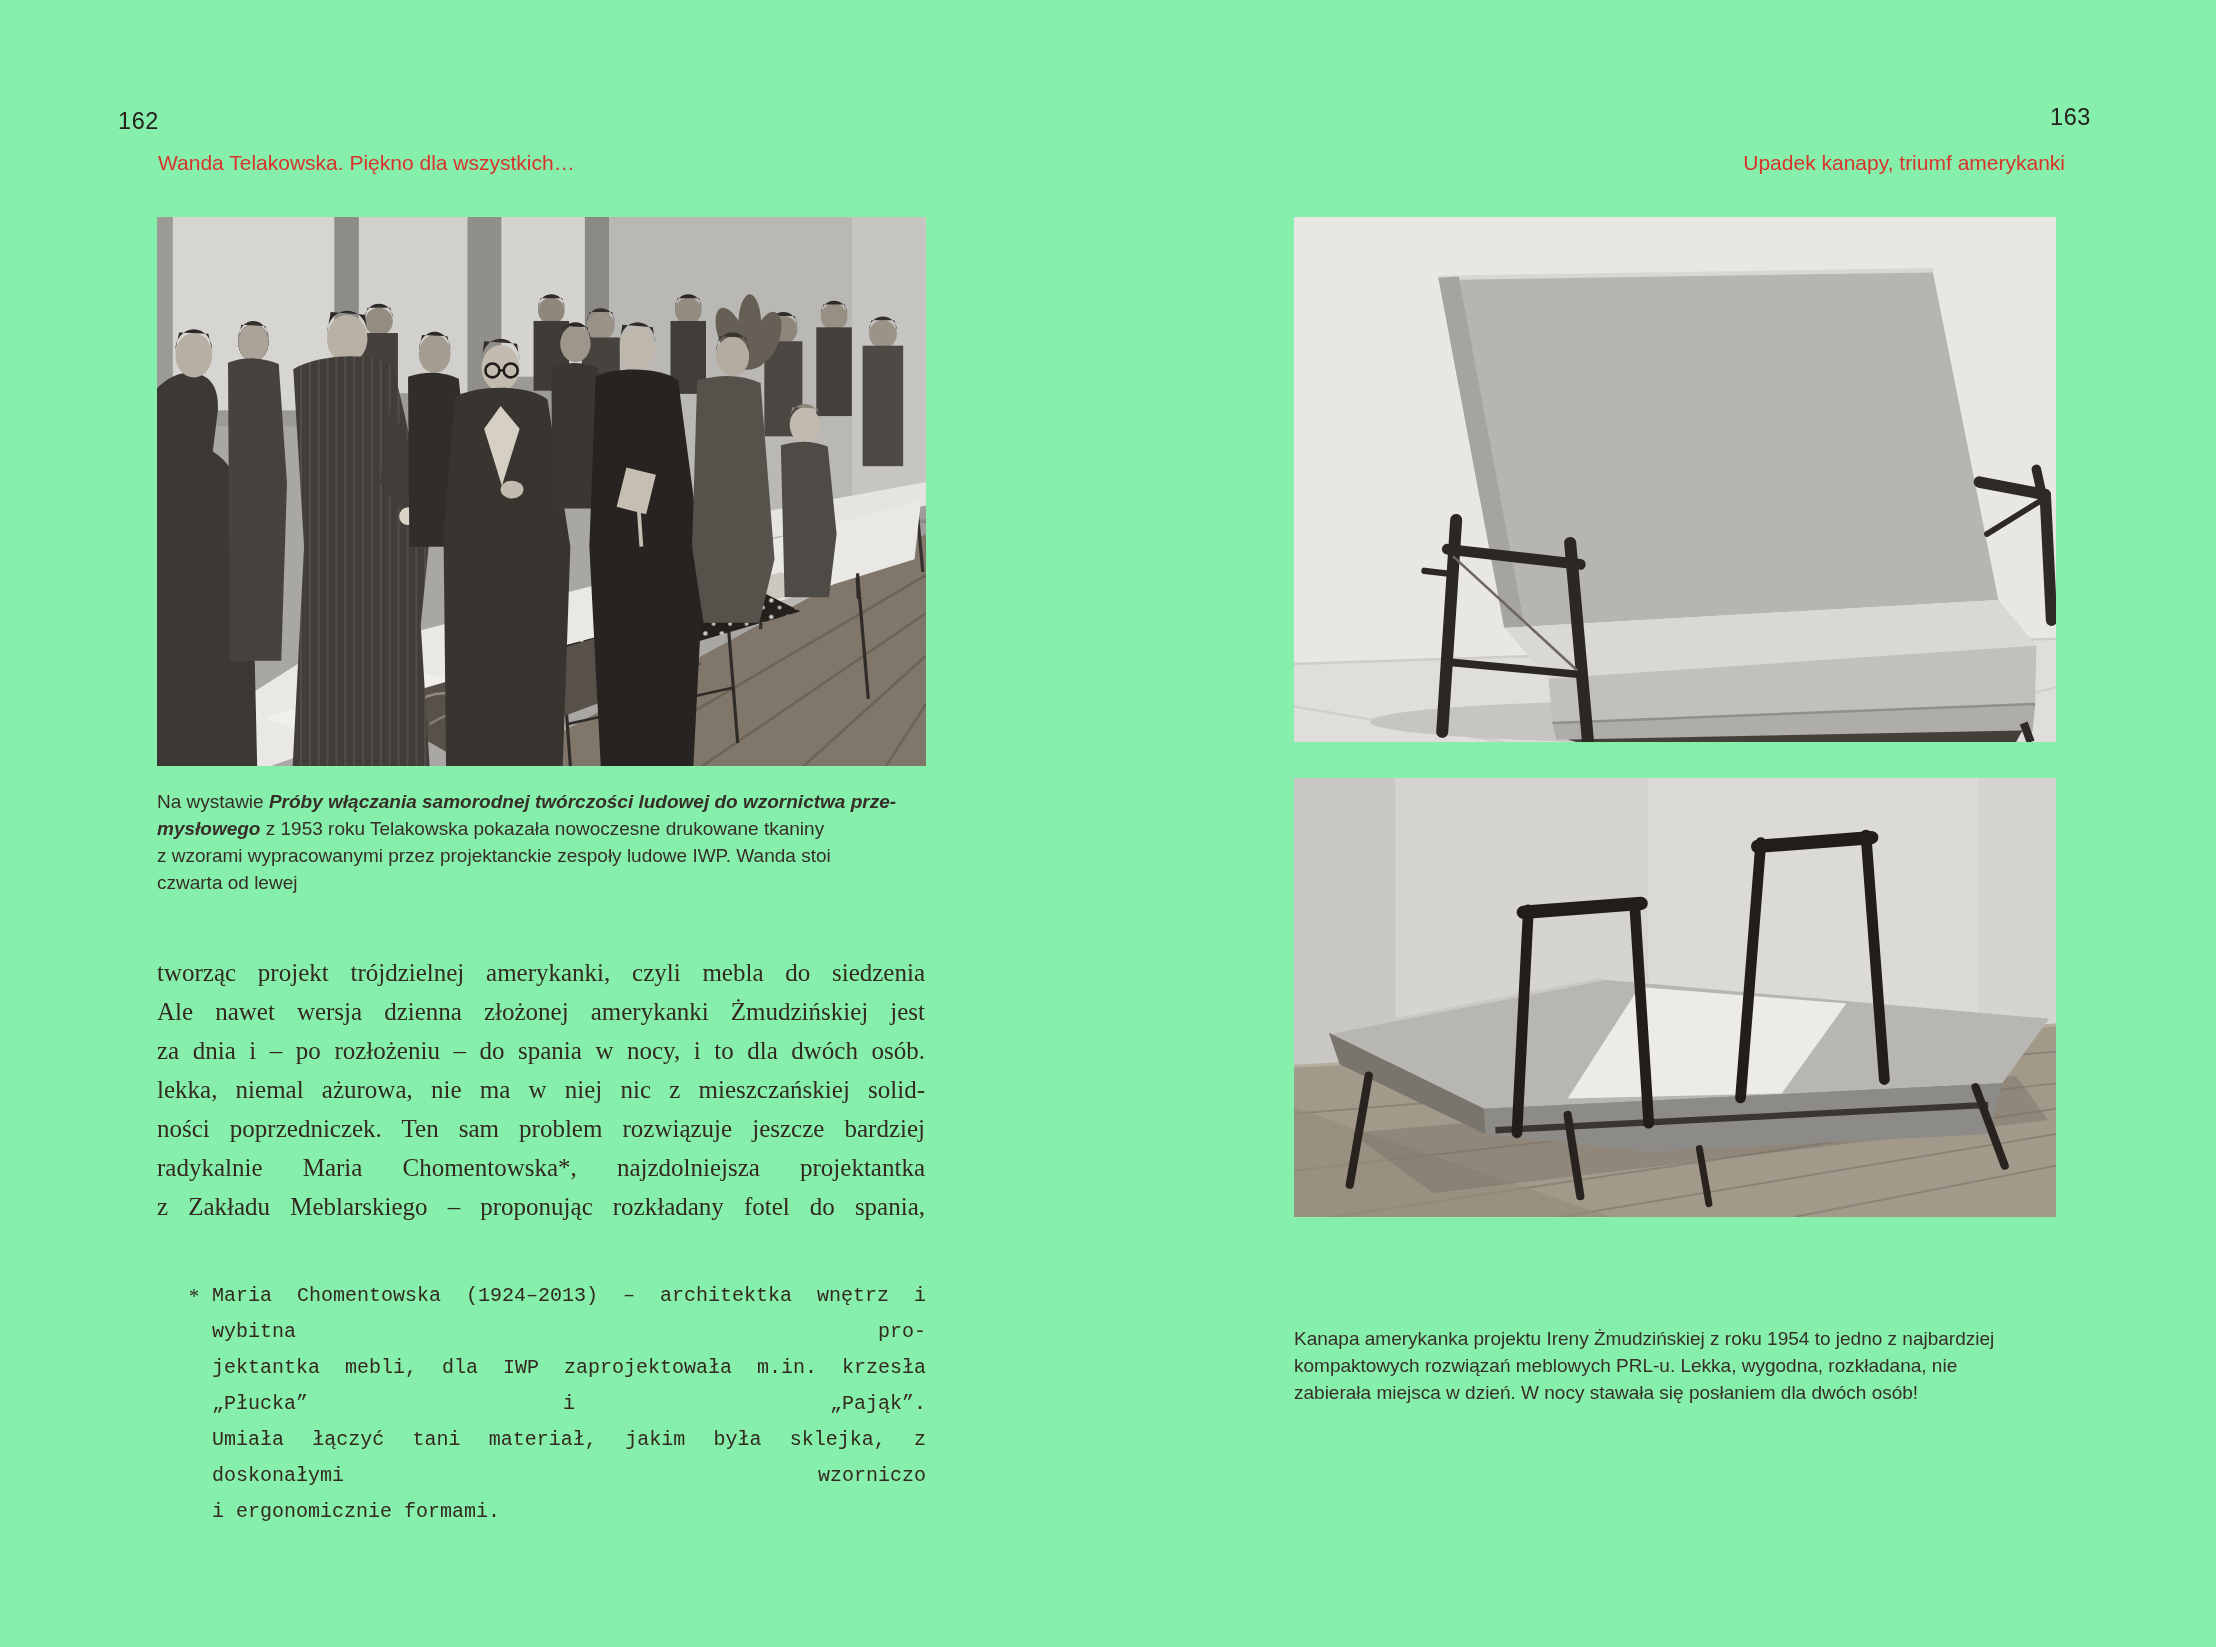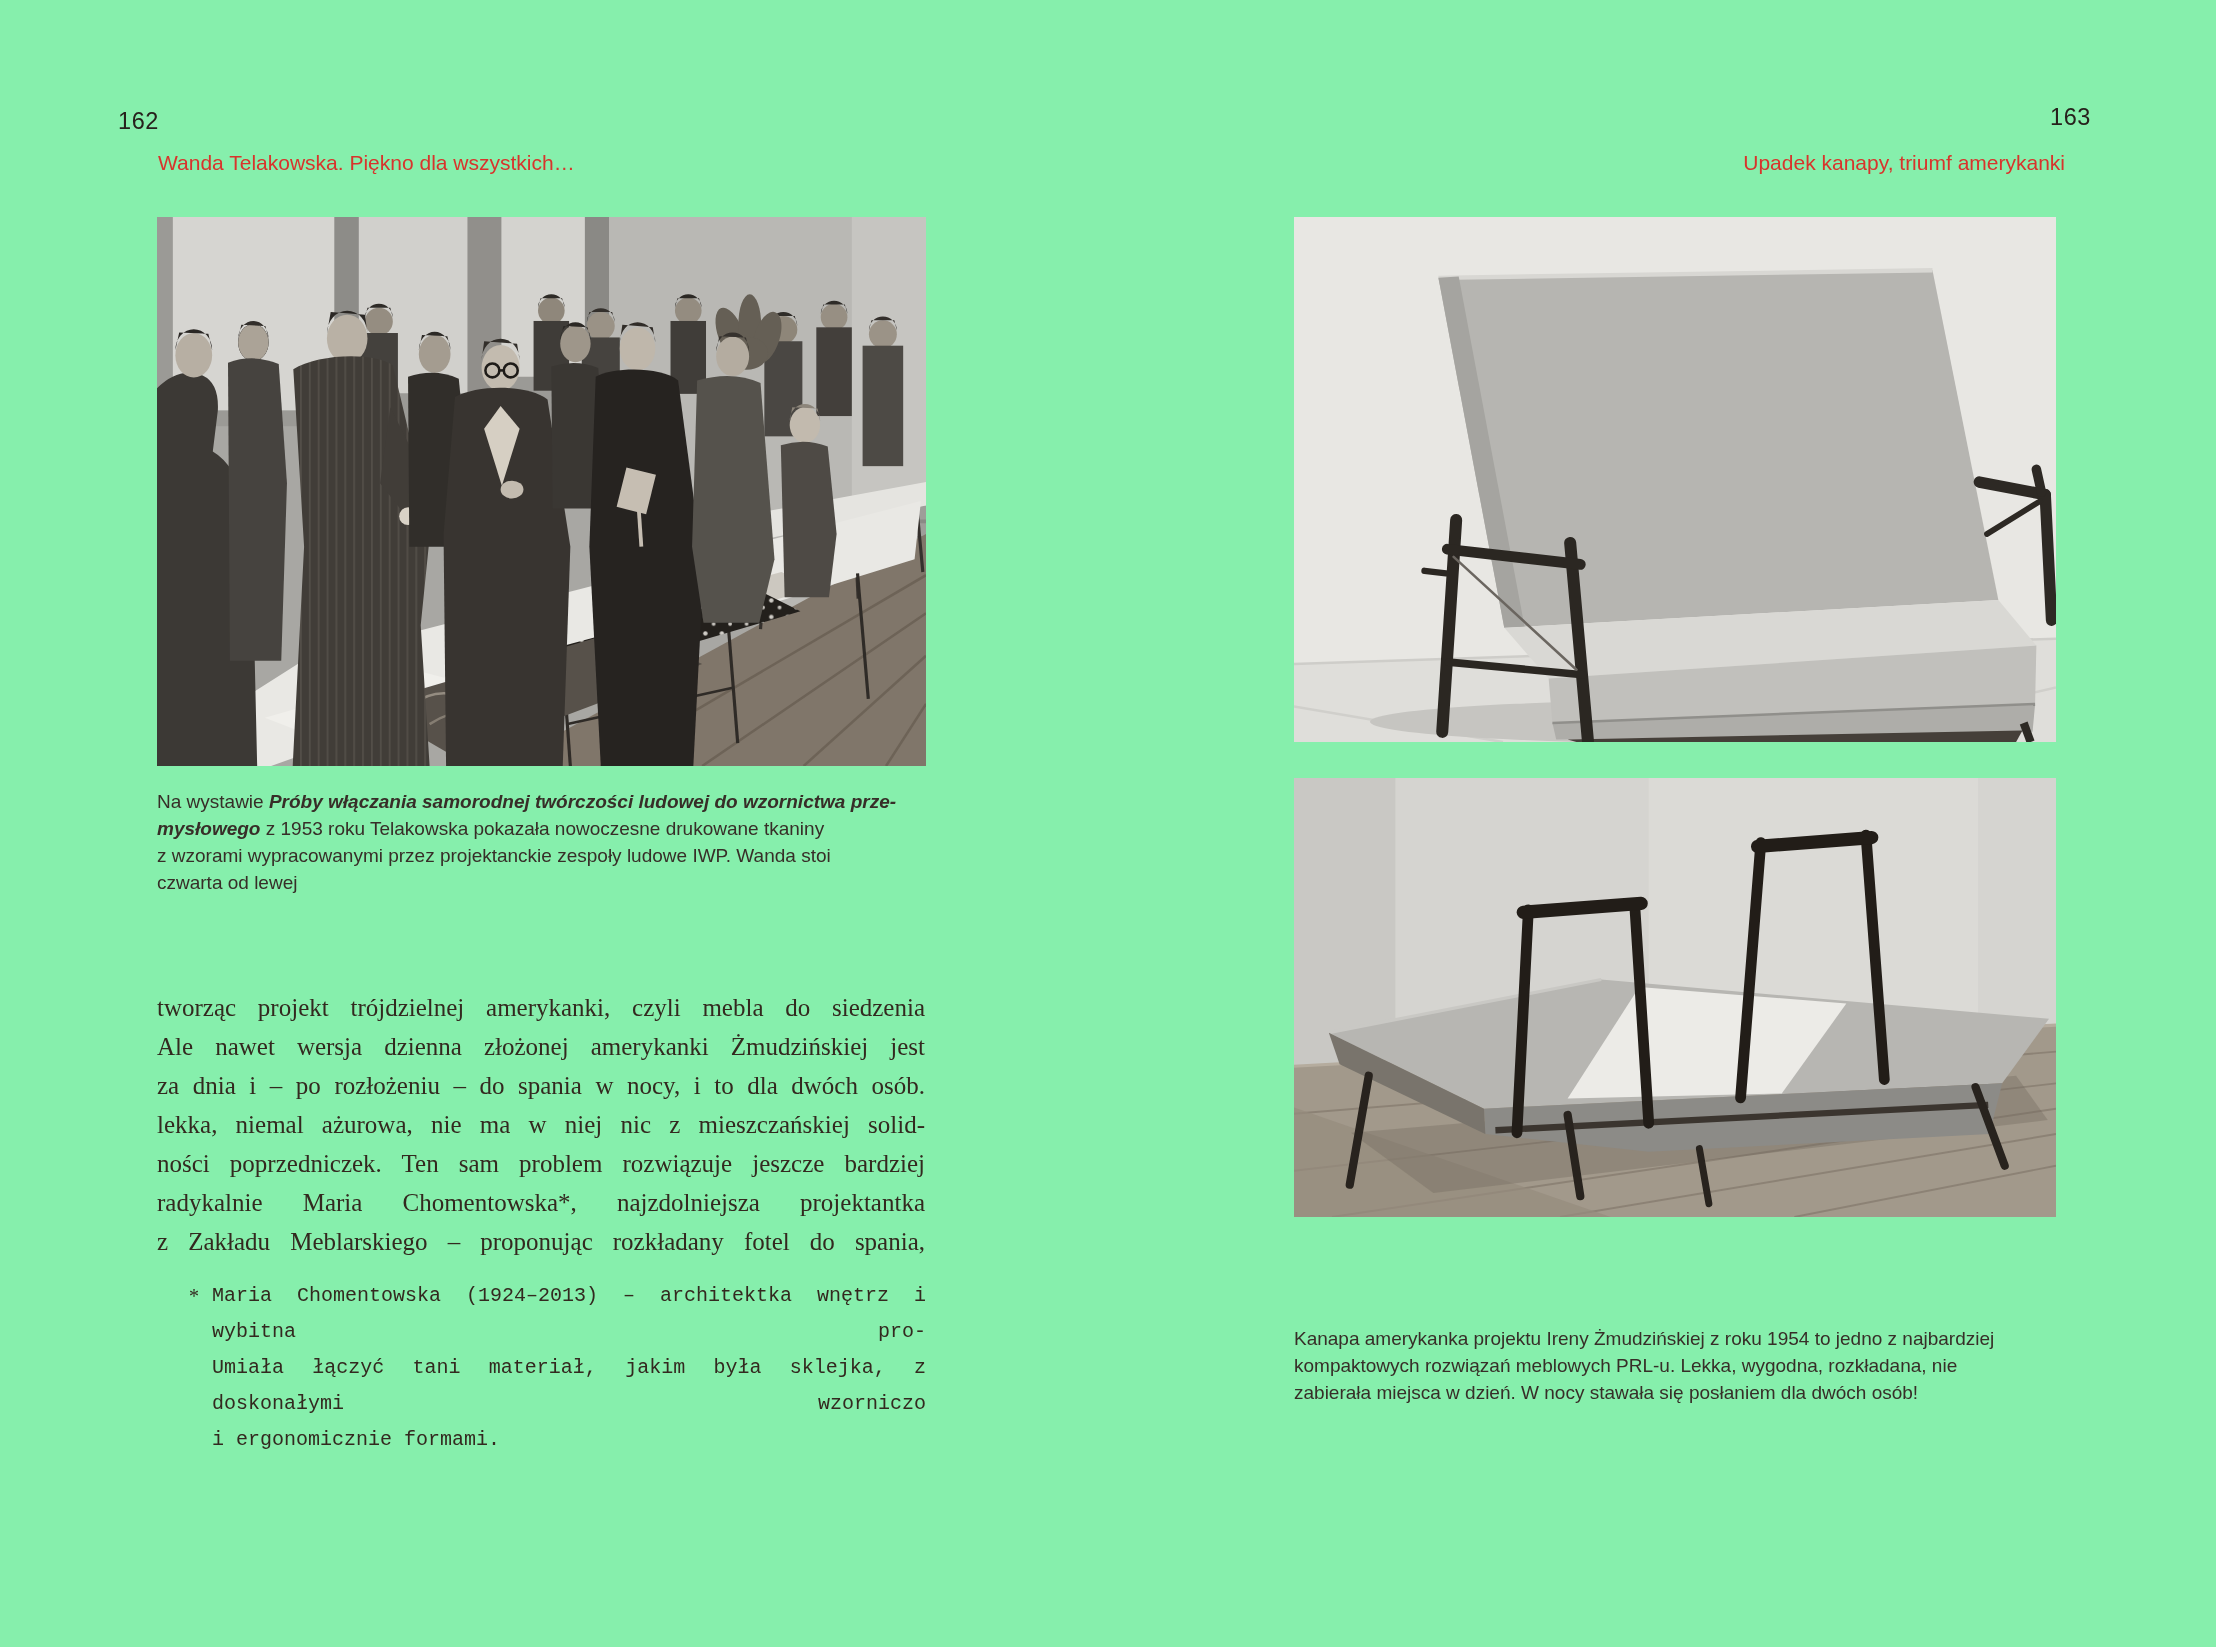--- a/index.html
+++ b/index.html
@@ -233,34 +233,35 @@
     </svg>
   </div>
 
   <div class="abs caption" style="left:157px; top:788px; width:811px;">
       <div class="line"><span>Na wystawie </span><em>Próby włączania samorodnej twórczości ludowej do wzornictwa prze-</em></div>
       <div class="line"><em>mysłowego</em><span> z 1953 roku Telakowska pokazała nowoczesne drukowane tkaniny</span></div>
       <div class="line"><span>z wzorami wypracowanymi przez projektanckie zespoły ludowe IWP. Wanda stoi</span></div>
       <div class="line"><span>czwarta od lewej</span></div>
     </div>
 
-  <div class="abs bodytext" style="left:157px; top:988px; width:768px;">
+  <div class="abs bodytext" style="left:157px; top:953px; width:768px;">
       <div class="line">tworząc projekt trójdzielnej amerykanki, czyli mebla do siedzenia</div>
       <div class="line">Ale nawet wersja dzienna złożonej amerykanki Żmudzińskiej jest</div>
       <div class="line">za dnia i – po rozłożeniu – do spania w nocy, i to dla dwóch osób.</div>
       <div class="line">lekka, niemal ażurowa, nie ma w niej nic z mieszczańskiej solid-</div>
       <div class="line">ności poprzedniczek. Ten sam problem rozwiązuje jeszcze bardziej</div>
       <div class="line">radykalnie Maria Chomentowska*, najzdolniejsza projektantka</div>
       <div class="line">z Zakładu Meblarskiego – proponując rozkładany fotel do spania,</div>
     </div>
 
   <div class="abs footnote" style="left:212px; top:1278px; width:714px;">
     <span class="fn-marker">*</span>
     <div>
         <div class="line">Maria Chomentowska (1924–2013) – architektka wnętrz i wybitna pro-</div>
+        <div class="line">jektantka mebli, dla IWP zaprojektowała m.in. krzesła „Płucka” i „Pająk”.</div>
         <div class="line">Umiała łączyć tani materiał, jakim była sklejka, z doskonałymi wzorniczo</div>
         <div class="line">i ergonomicznie formami.</div>
       </div>
   </div>
 
   <div class="abs pagenum right" style="left:1990px; top:104px; width:101px;">163</div>
 
   <div class="abs runhead right" style="left:1294px; top:150px; width:771px;">Upadek kanapy, triumf amerykanki</div>
 
   <div class="photo" style="left:1294px; top:217px; width:762px; height:525px;">

